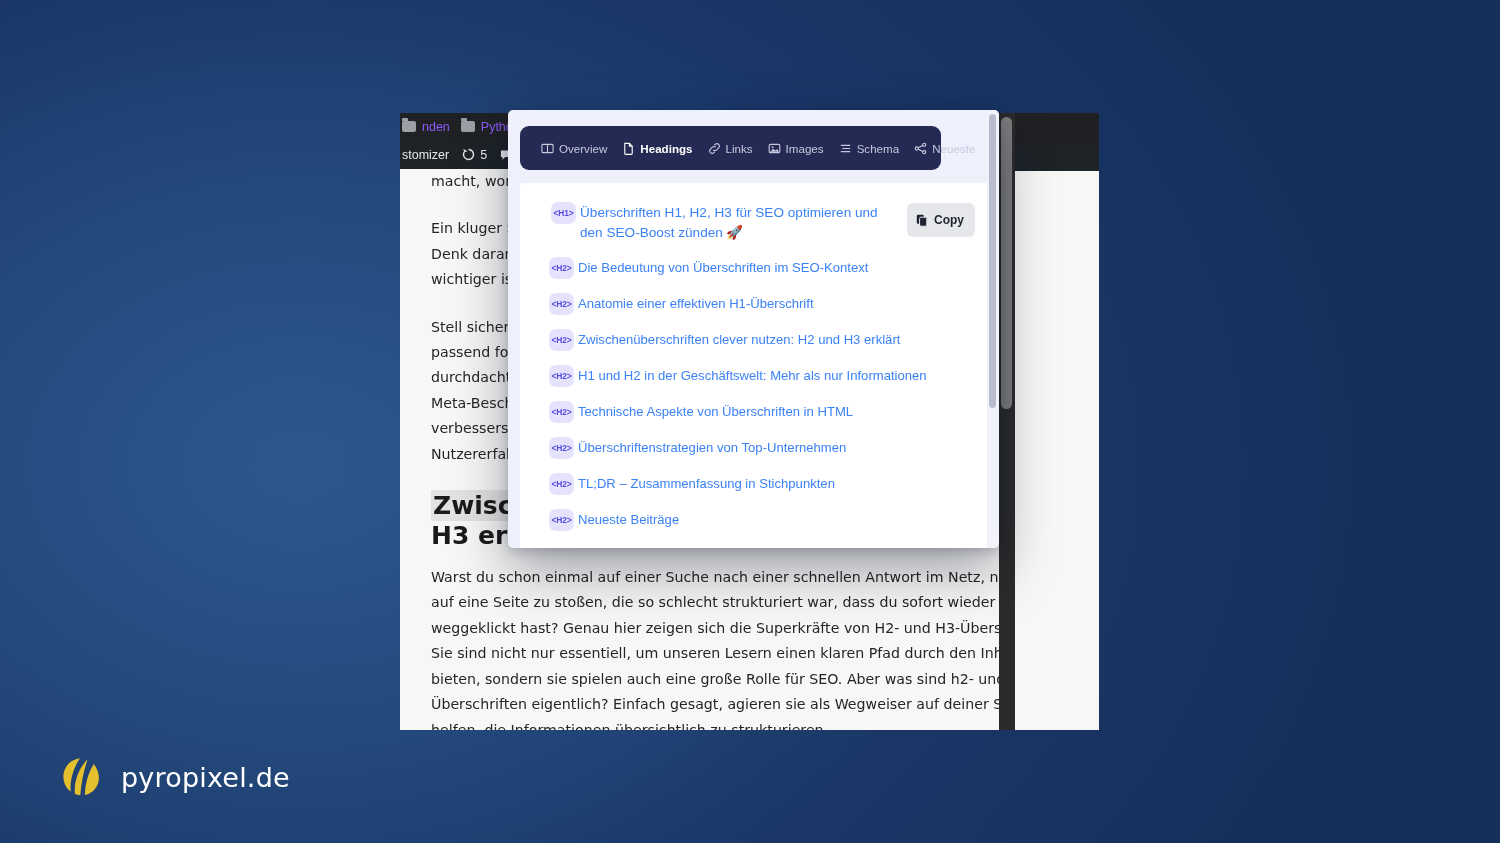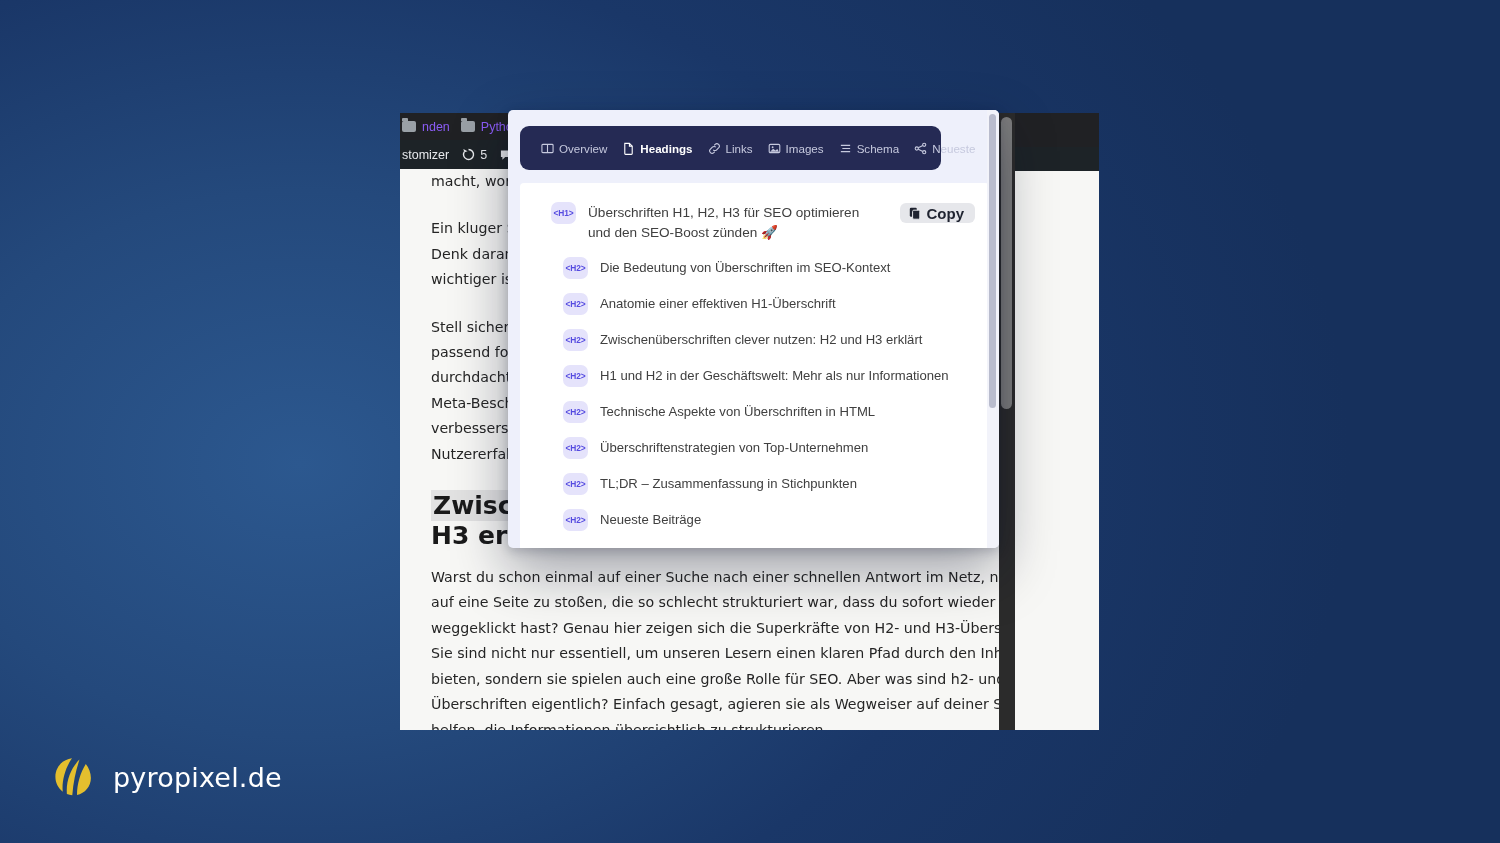--- a/index.html
+++ b/index.html
@@ -15,21 +15,21 @@
   body {
     background: #16305c;
     background-image:
       radial-gradient(ellipse 1050px 780px at 20% 55%, #2c588f 0%, #24497c 35%, #1a3768 65%, #16305c 100%);
     position: relative;
   }
 
   
   .brand {
     position: absolute;
-    left: 52px;
+    left: 60px;
     top: 755px;
     display: flex;
     align-items: center;
     gap: 17px;
   }
   .brand-mark { width: 44px; height: 44px; display: block; }
   .brand-text {
     color: #ffffff;
     font-size: 27px;
     letter-spacing: 0.2px;
@@ -194,61 +194,61 @@
     border-radius: 4px;
     padding: 10px 0 0 0;
     overflow: hidden;
     position: relative;
   }
 
   .h-row {
     display: flex;
     align-items: flex-start;
     padding: 7px 14px 7px 0;
-    gap: 12px;
+    gap: 4px;
     min-height: 30px;
   }
   .h-row.h1row { padding-top: 9px; }
 
   .tag {
     flex: 0 0 auto;
     background: #e5e3fb;
     color: #564ce0;
     font-size: 8.4px;
     font-weight: 700;
     border-radius: 7px;
     text-align: center;
     font-family: "Liberation Sans", sans-serif;
     letter-spacing: -0.1px;
   }
   .tag.t1 { width: 25px; line-height: 22px; height: 22px; margin-left: 31px; }
-  .tag.t2 { width: 25px; line-height: 22px; height: 22px; margin-left: 43px; }
+  .tag.t2 { width: 25px; line-height: 22px; height: 22px; margin-left: 29px; }
 
   .h-text {
-    color: #404040;
+    color: #3b82f6;
     font-size: 13.1px;
     line-height: 20px;
     font-family: "Liberation Sans", sans-serif;
     padding-top: 1px;
     flex: 1 1 auto;
   }
   .h-row.h1row .h-text { font-size: 13.6px; line-height: 20px; padding-right: 4px; }
 
   .copy-btn {
     flex: 0 0 auto;
     background: #e6e7eb;
     border: none;
     border-radius: 6px;
-    height: 20px;
+    height: 34px;
     padding: 0 11px 0 9px;
     display: flex;
     align-items: center;
     gap: 6px;
     color: #1f2330;
-    font-size: 15px;
+    font-size: 12px;
     font-weight: 700;
     cursor: pointer;
     margin-top: 1px;
     font-family: "Liberation Sans", sans-serif;
   }
 
   
   .modal-scroll-track {
     position: absolute;
     right: 0px;

